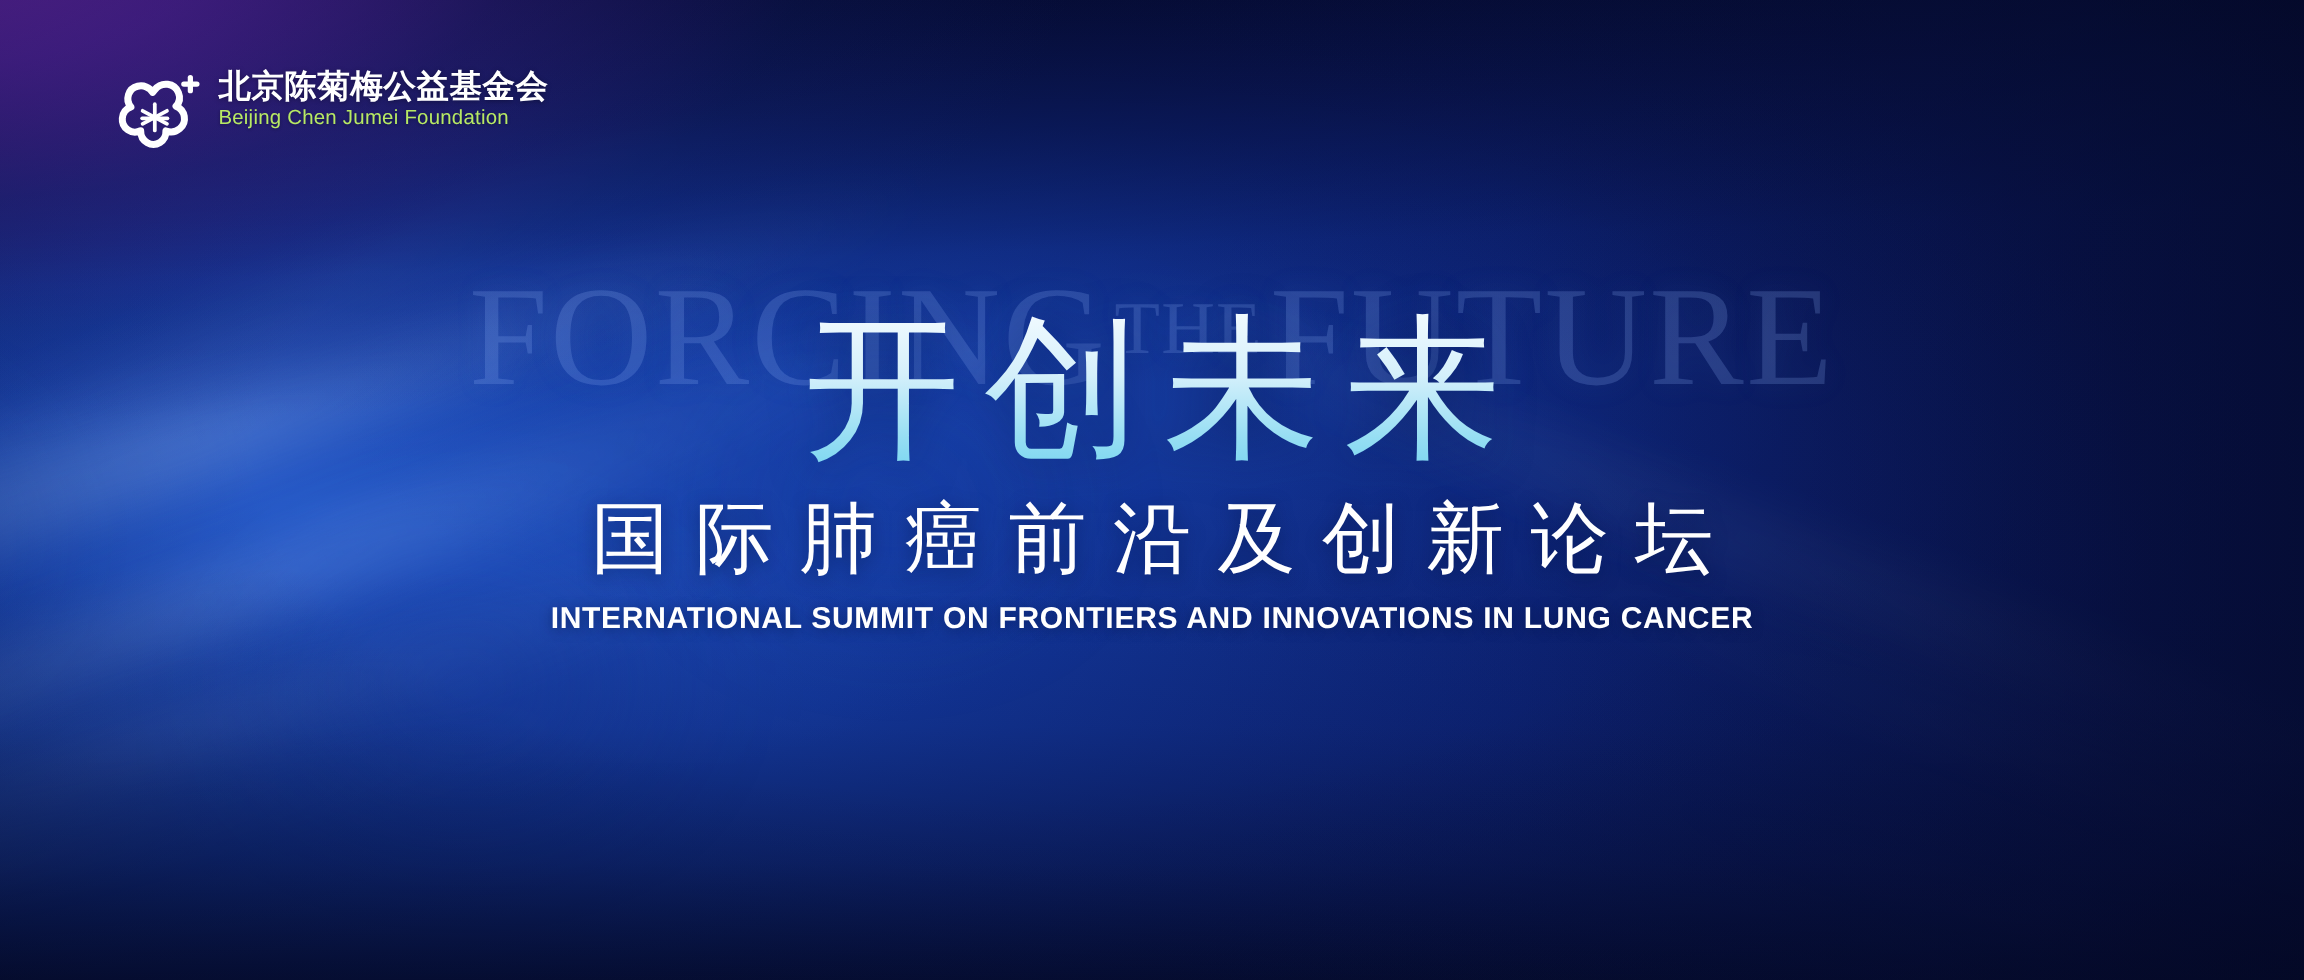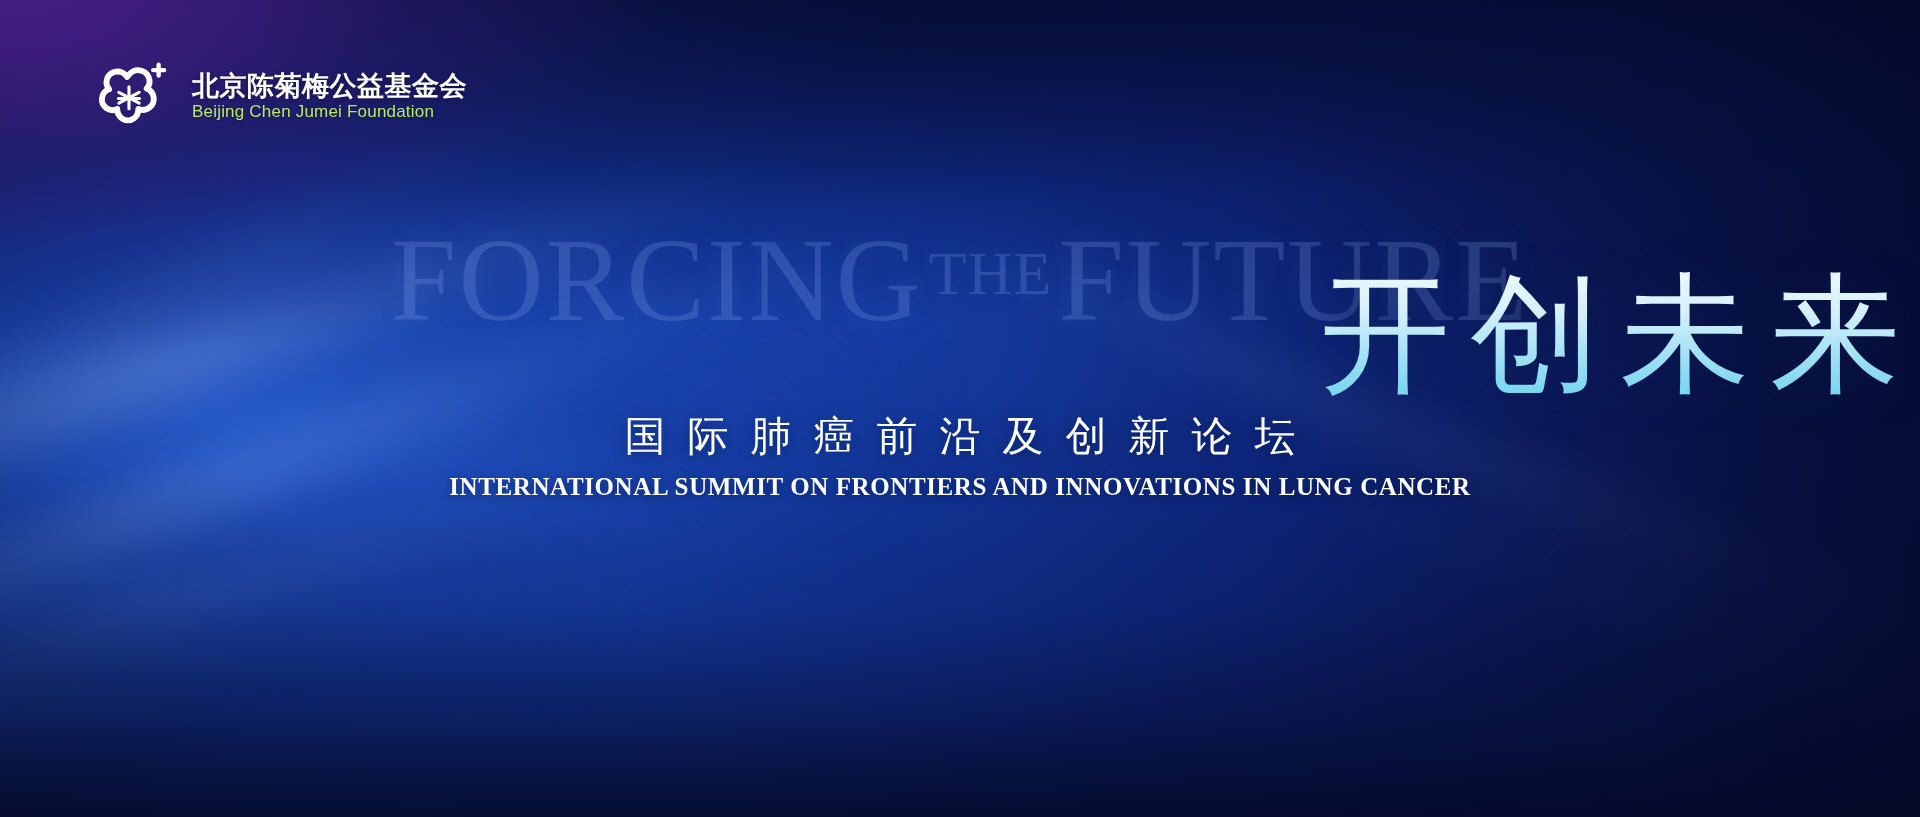--- a/index.html
+++ b/index.html
@@ -89,22 +89,22 @@
   .b1 { left: 4%;  top: 46%; width: 300px; height: 170px; }
   .b2 { left: 22%; top: 56%; width: 360px; height: 190px; }
   .b3 { left: 36%; top: 44%; width: 320px; height: 160px; opacity:.7; }
 
   
   .logo {
     position: absolute;
     left: 90px;
     top: 58px;
     display: flex;
-    align-items: center;
-    gap: 24px;
+    align-items: flex-start;
+    gap: 14px;
     z-index: 6;
   }
   .logo-mark { width: 78px; height: 78px; flex: none; display:block; }
   .logo-text { display: flex; flex-direction: column; gap: 3px; }
   .logo-cn {
     color: #ffffff;
     font-size: 27px;
     font-weight: 700;
     letter-spacing: 0.5px;
     line-height: 1.05;
@@ -150,51 +150,50 @@
     font-size: 62px;
     letter-spacing: 1px;
     vertical-align: 0.42em;
     padding: 0 6px;
   }
 
   .title-cn {
     position: relative;
     margin: 0;
     padding-top: 54px;
-    font-family: Liberation Sans, sans-serif;
+    font-family: Liberation Mono, monospace;
     font-weight: 400;
     font-size: 130px;
     line-height: 1.06;
     letter-spacing: 20px;
     text-indent: 20px;
     background-image: linear-gradient(to bottom, #ffffff 0%, #f4fbff 22%, #d5f0fb 52%, #95def3 80%, #6fd2ef 100%);
     -webkit-background-clip: text;
     background-clip: text;
     color: transparent;
     -webkit-text-fill-color: transparent;
     filter: drop-shadow(0 4px 18px rgba(10,30,90,0.55));
-    text-align: right;
   }
 
   .subtitle-cn {
     margin: 8px 0 0 0;
     color: #ffffff;
     font-family: "Liberation Serif", "DejaVu Serif", serif;
     font-weight: 400;
-    font-size: 41px;
+    font-size: 65px;
     line-height: 1.18;
     letter-spacing: 22px;
     text-indent: 22px;
     text-shadow: 0 3px 14px rgba(6,20,70,0.55);
   }
 
   .subtitle-en {
     margin: 12px 0 0 0;
     color: #ffffff;
-    font-family: Liberation Serif, serif;
+    font-family: Liberation Sans, sans-serif;
     font-weight: 700;
     font-size: 25px;
     line-height: 1.2;
     letter-spacing: 0.6px;
     text-shadow: 0 2px 10px rgba(6,20,70,0.55);
   }
 </style>
 </head>
 <body>
 

